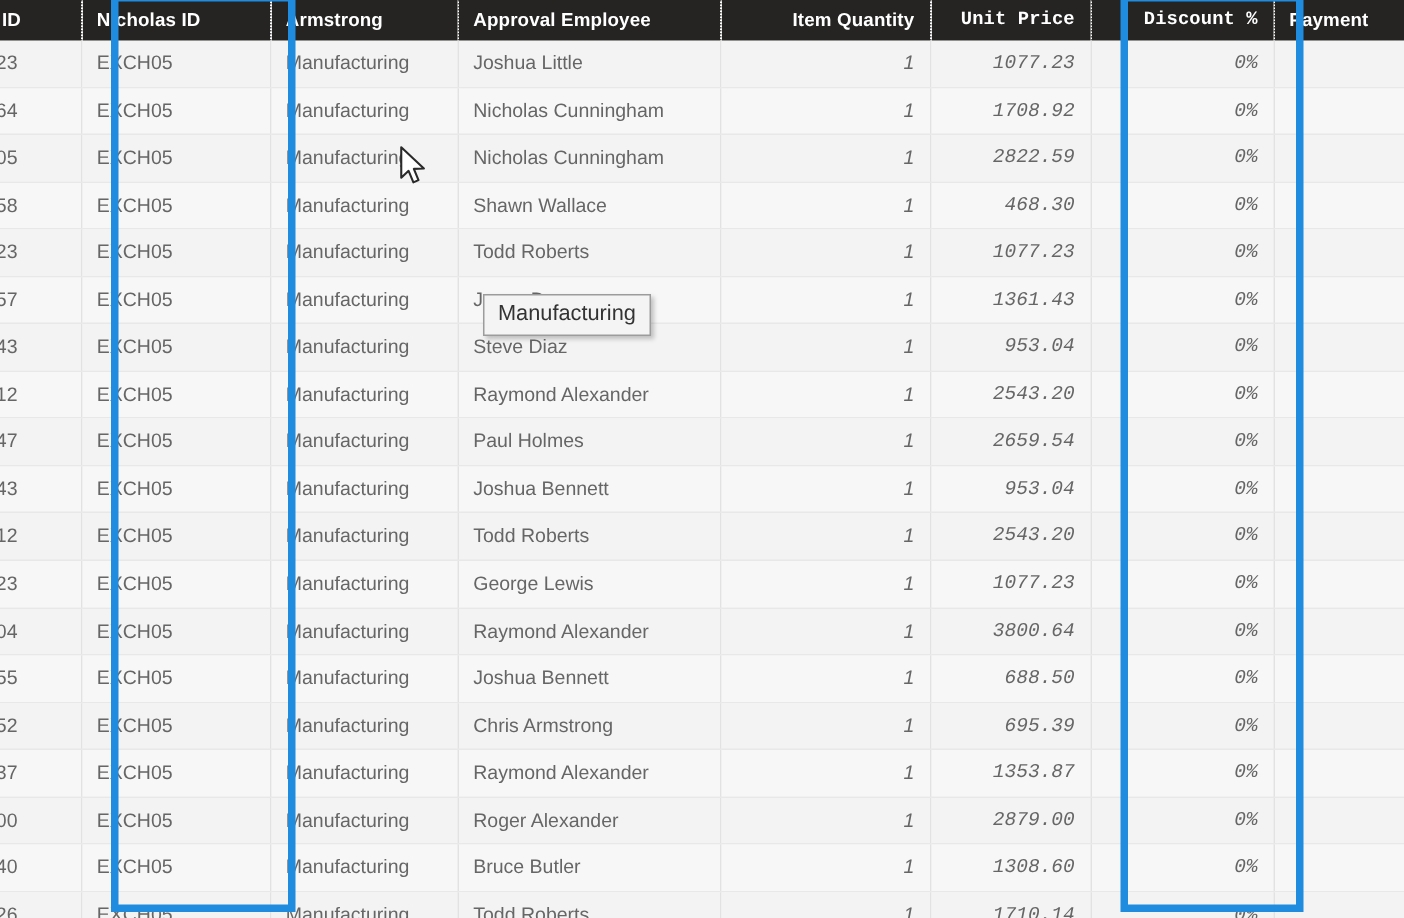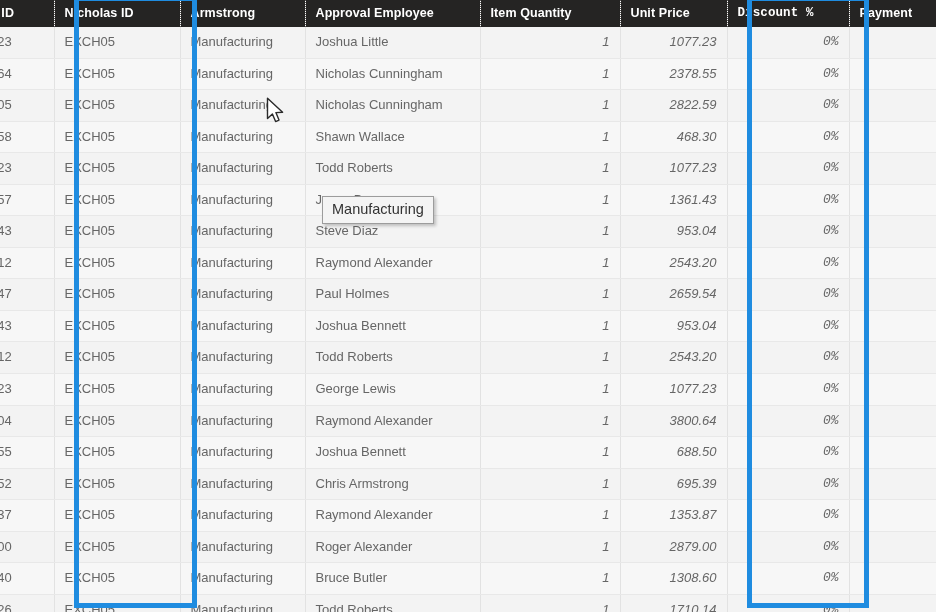--- a/index.html
+++ b/index.html
@@ -51,21 +51,21 @@
     font-weight: bold;
     font-size: 12.5px;
     height: 27px;
     line-height: 27px;
     text-align: left;
     letter-spacing: 0.1px;
     border-right: 1px dotted #5a5856;
     vertical-align: middle;
   }
   table.grid thead th.num {
-    text-align: left;
+    text-align: right;
   }
   table.grid thead th:last-child {
     border-right: none;
   }
 
   
   table.grid tbody td {
     color: #666666;
     border-right: 1px solid #e2e2e2;
     border-bottom: 1px solid #e8e8e8;
@@ -85,21 +85,21 @@
   td.txt {
     text-align: left;
   }
 
   
   .c-tran { width: 74px; }
   .c-curr { width: 126px; }
   .c-dept { width: 125px; }
   .c-appr { width: 175px; }
   .c-qty  { width: 140px; }
-  .c-unit { width: 107px; }
+  .c-unit { width: 107px; font-family: Liberation Mono, monospace; }
   .c-disc { width: 122px; font-family: Liberation Mono, monospace; }
   .c-paym { width: 141px; }
 
   
   #table-wrap {
     position: absolute;
     left: -20px;
     top: 0;
     width: 1010px;
   }
@@ -181,21 +181,21 @@
             <td class="c-unit num">1077.23</td>
             <td class="c-disc num">0%</td>
             <td class="c-paym txt"></td>
           </tr>
           <tr>
             <td class="c-tran txt">064</td>
             <td class="c-curr txt">EXCH05</td>
             <td class="c-dept txt">Manufacturing</td>
             <td class="c-appr txt">Nicholas Cunningham</td>
             <td class="c-qty num">1</td>
-            <td class="c-unit num">2378.55</td>
+            <td class="c-unit num">1708.92</td>
             <td class="c-disc num">0%</td>
             <td class="c-paym txt"></td>
           </tr>
           <tr>
             <td class="c-tran txt">005</td>
             <td class="c-curr txt">EXCH05</td>
             <td class="c-dept txt">Manufacturing</td>
             <td class="c-appr txt">Nicholas Cunningham</td>
             <td class="c-qty num">1</td>
             <td class="c-unit num">2822.59</td>

